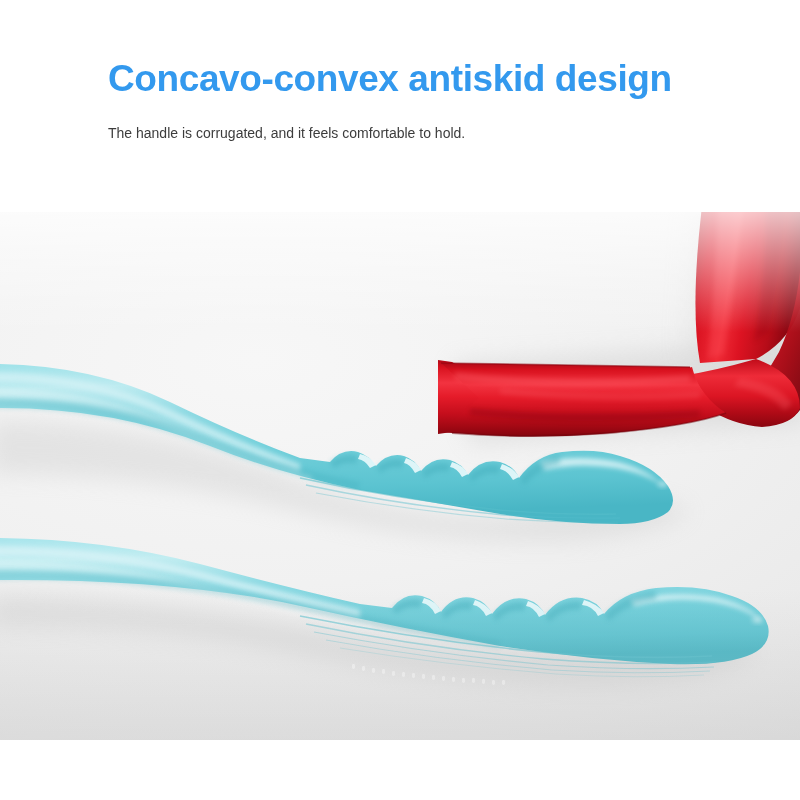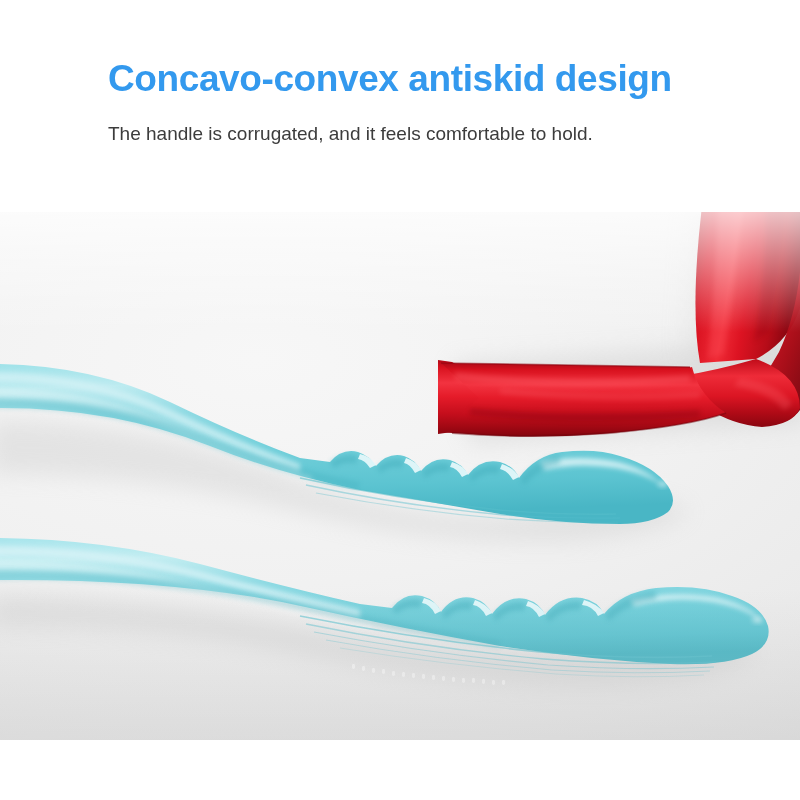--- a/index.html
+++ b/index.html
@@ -41,21 +41,21 @@
     line-height: 44px;
     letter-spacing: -0.4px;
     color: #3399ee;
     white-space: nowrap;
   }
   .subtitle {
     position: absolute;
     left: 108px;
     top: 120px;
     width: 620px;
-    font-size: 19px;
+    font-size: 14px;
     line-height: 27px;
     color: #3c3c3c;
   }
   .subtitle .line {
     display: block;
     white-space: nowrap;
   }
 
   
   .photo {

